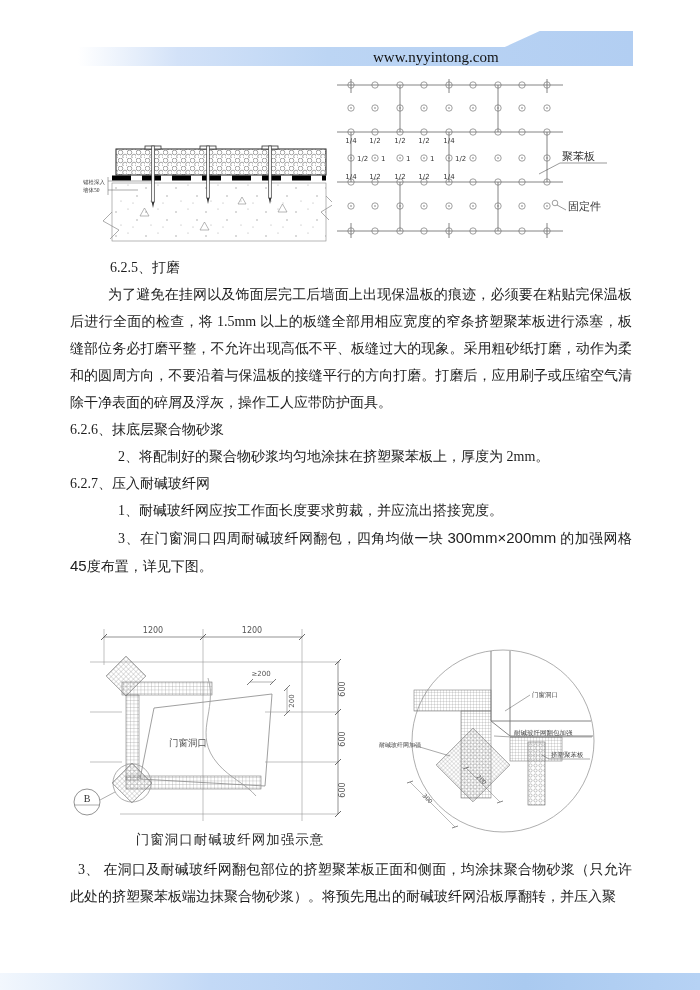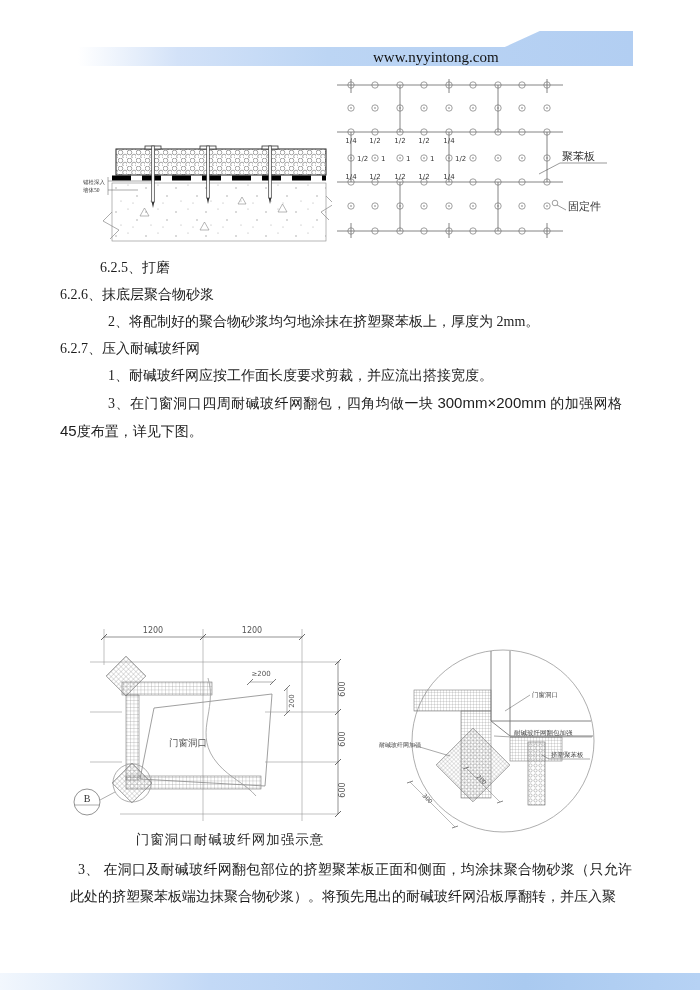--- a/index.html
+++ b/index.html
@@ -8,21 +8,21 @@
   .abs{position:absolute;}
   
   .band{left:78px;top:31px;width:555px;height:35px;
         background:linear-gradient(to right,#ffffff 0%,#d3e2f8 18%,#bcd5f4 45%,#b2cef2 100%);
         clip-path:polygon(0 46%,76.9% 46%,83.2% 0,100% 0,100% 100%,0 100%);}
   .band-url{position:absolute;left:295px;top:18px;font-size:15px;color:#111;}
   
   .footband{left:0;top:973px;width:700px;height:17px;
         background:linear-gradient(to right,#f2f7fd 0%,#c3d9f6 30%,#aacaf0 75%,#b6d2f4 100%);}
   
-  .flow{left:60px;top:254px;width:562px;font-size:14px;line-height:27px;text-align:justify;}
+  .flow{left:70px;top:254px;width:562px;font-size:14px;line-height:27px;text-align:justify;}
   .flow p{margin:0;}
   .h625{text-indent:40px;}
   .para{text-indent:38px;}
   .itm{text-indent:48px;}
   .mt8{margin-top:8px;}
   .hl{font-family:"Liberation Sans","DejaVu Sans",sans-serif;font-size:15px;}
   .p3flow{left:70px;top:856px;width:562px;font-size:14px;line-height:27px;text-align:justify;}
   .p3flow p{margin:0;text-indent:8px;}
   svg{font-family:"Liberation Serif","DejaVu Serif",serif;}
   .dimtxt{font-family:"DejaVu Sans","Liberation Sans",sans-serif;}
@@ -230,20 +230,21 @@
   <line x1="227" y1="84" x2="274" y2="84" stroke="#555" stroke-width="0.6"></line>
   <line x1="227" y1="84" x2="206" y2="95" stroke="#555" stroke-width="0.6"></line>
   <text x="229" y="81" font-size="11" fill="#333">聚苯板</text>
   <circle cx="222" cy="124" r="2.8" fill="none" stroke="#777" stroke-width="0.7"></circle>
   <line x1="224" y1="126" x2="233" y2="131" stroke="#555" stroke-width="0.6"></line>
   <text x="235" y="131" font-size="11" fill="#333">固定件</text>
 </svg>
 
 <div class="abs flow">
   <p class="h625">6.2.5、打磨</p>
+  <p class="para">为了避免在挂网以及饰面层完工后墙面上出现保温板的痕迹，必须要在粘贴完保温板后进行全面的检查，将 1.5mm 以上的板缝全部用相应宽度的窄条挤塑聚苯板进行添塞，板缝部位务必打磨平整，不允许出现高低不平、板缝过大的现象。采用粗砂纸打磨，动作为柔和的圆周方向，不要沿着与保温板的接缝平行的方向打磨。打磨后，应用刷子或压缩空气清除干净表面的碎屑及浮灰，操作工人应带防护面具。</p>
   <p class="mt8">6.2.6、抹底层聚合物砂浆</p>
   <p class="itm">2、将配制好的聚合物砂浆均匀地涂抹在挤塑聚苯板上，厚度为 2mm。</p>
   <p>6.2.7、压入耐碱玻纤网</p>
   <p class="itm">1、耐碱玻纤网应按工作面长度要求剪裁，并应流出搭接宽度。</p>
   <p class="itm"><span>3、在门窗洞口四周耐碱玻纤网翻包，四角均做一块 </span><span class="hl">300mm×200mm</span><span> 的加强网格 </span><span class="hl">45</span><span>度布置，详见下图。</span></p>
 </div>
 
 <svg class="abs" style="left:60px;top:616px;" width="295" height="235" viewBox="0 0 295 235">
   <defs>
     <pattern id="pwmesh" width="3.5" height="3.5" patternUnits="userSpaceOnUse">

